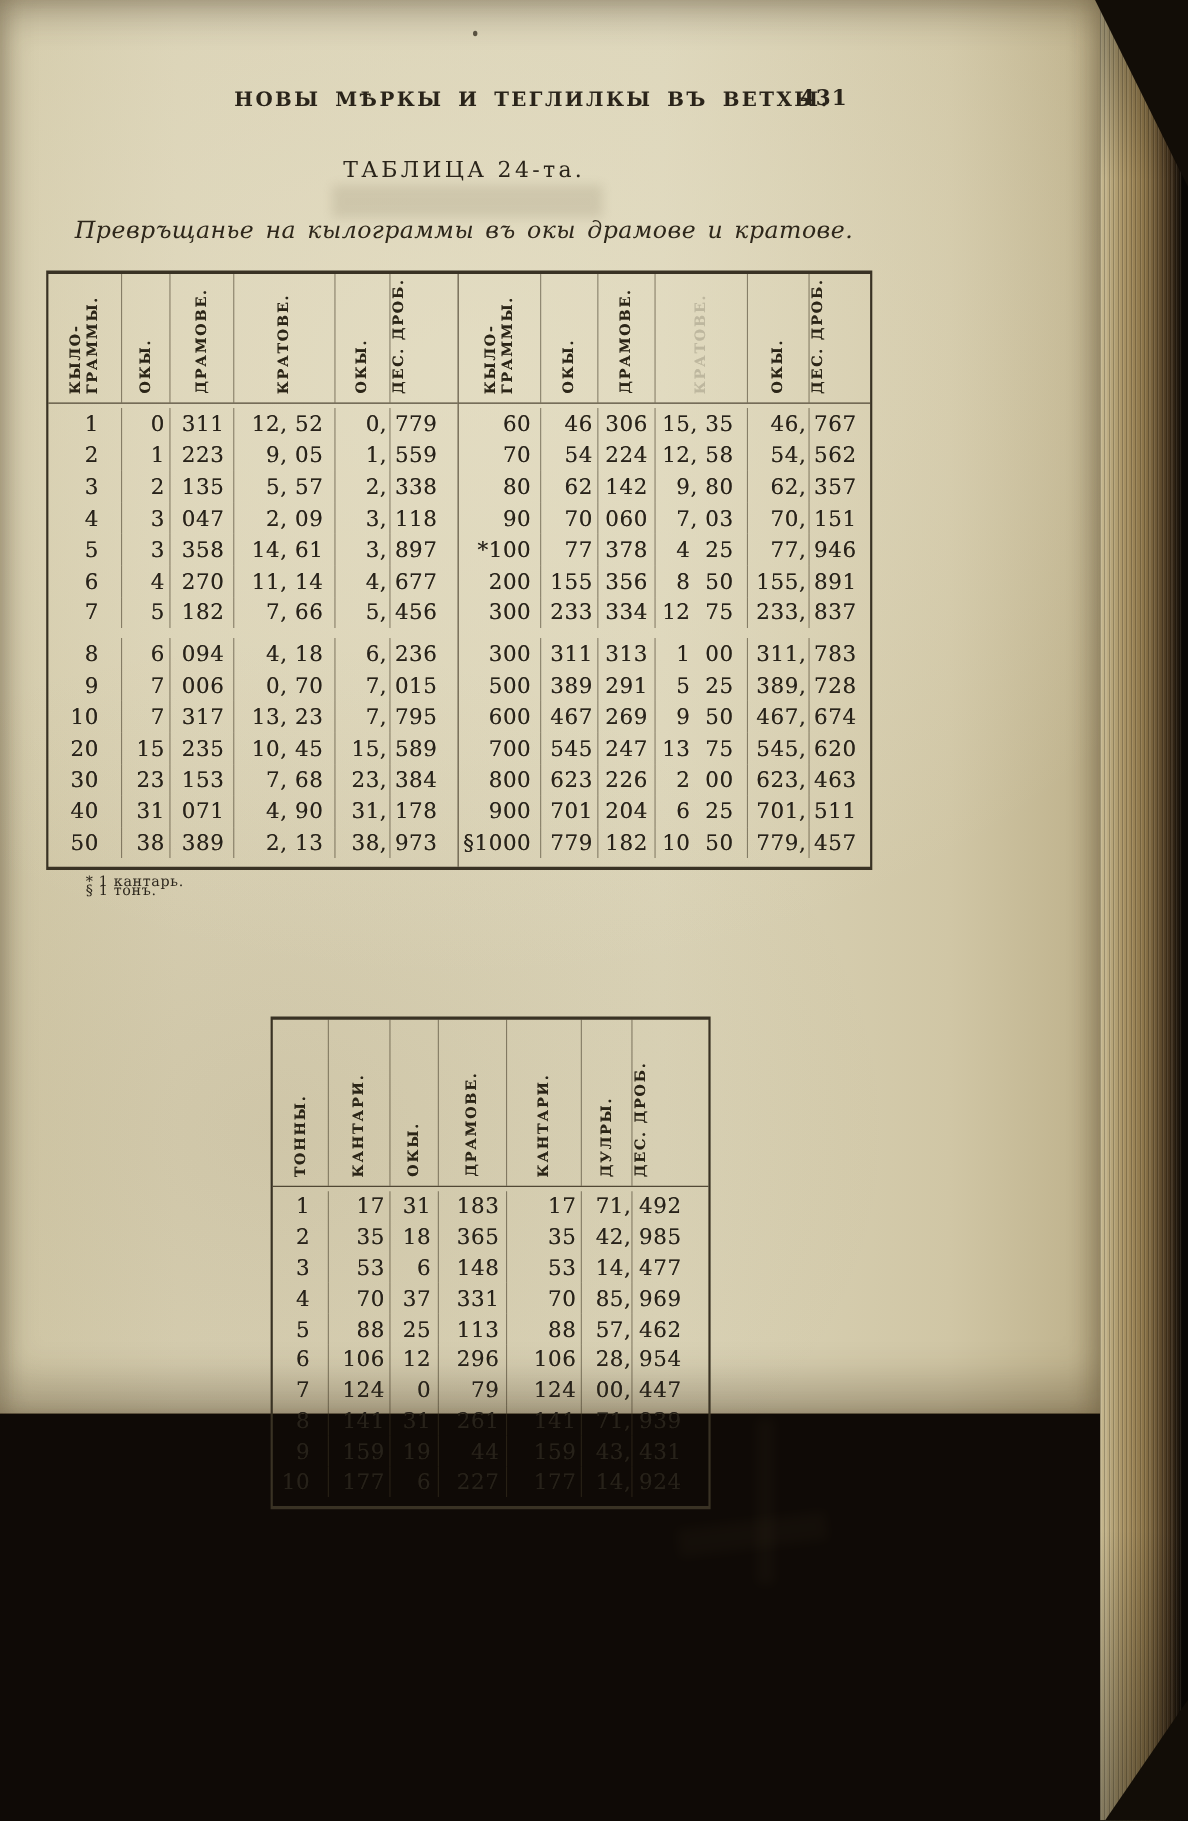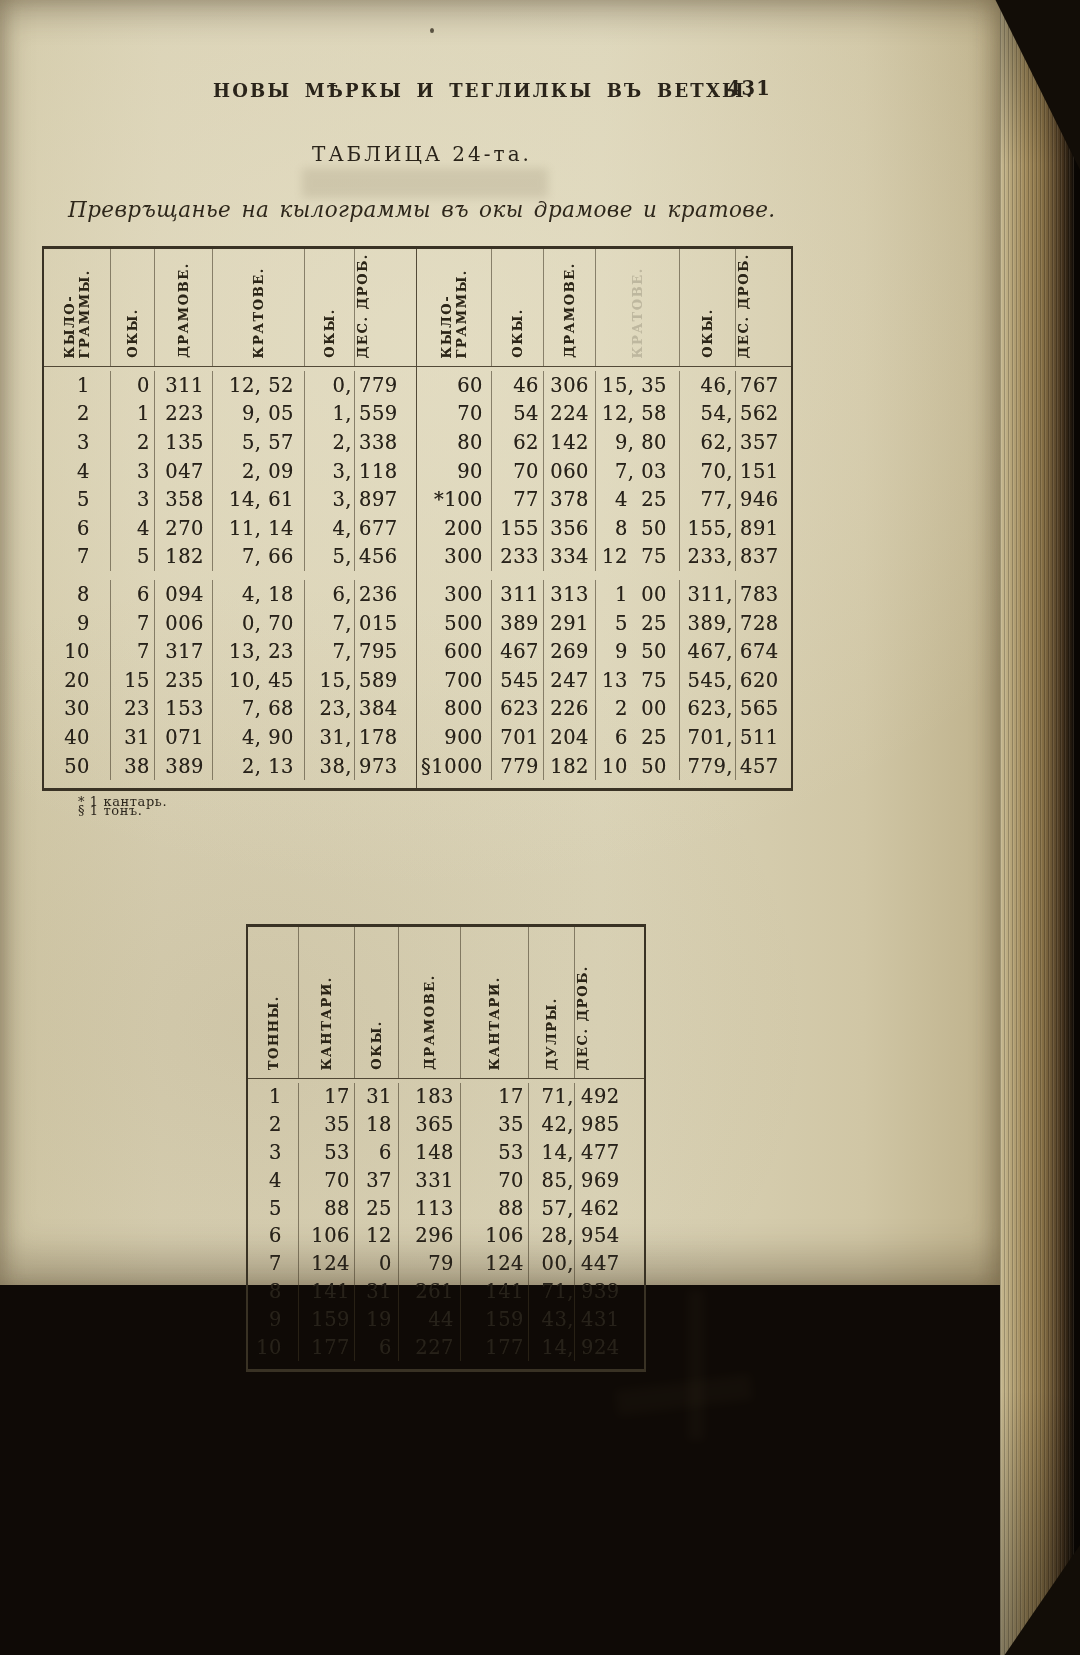--- a/index.html
+++ b/index.html
@@ -362,21 +362,21 @@
               <span class="c c3">13  75</span>
               <span class="c c4">545,</span>
               <span class="c c5">620</span>
             </div>
             <div class="trow">
               <span class="c c0">800</span>
               <span class="c c1">623</span>
               <span class="c c2">226</span>
               <span class="c c3">2  00</span>
               <span class="c c4">623,</span>
-              <span class="c c5">565</span>
+              <span class="c c5">463</span>
             </div>
             <div class="trow">
               <span class="c c0">900</span>
               <span class="c c1">701</span>
               <span class="c c2">204</span>
               <span class="c c3">6  25</span>
               <span class="c c4">701,</span>
               <span class="c c5">511</span>
             </div>
             <div class="trow">

